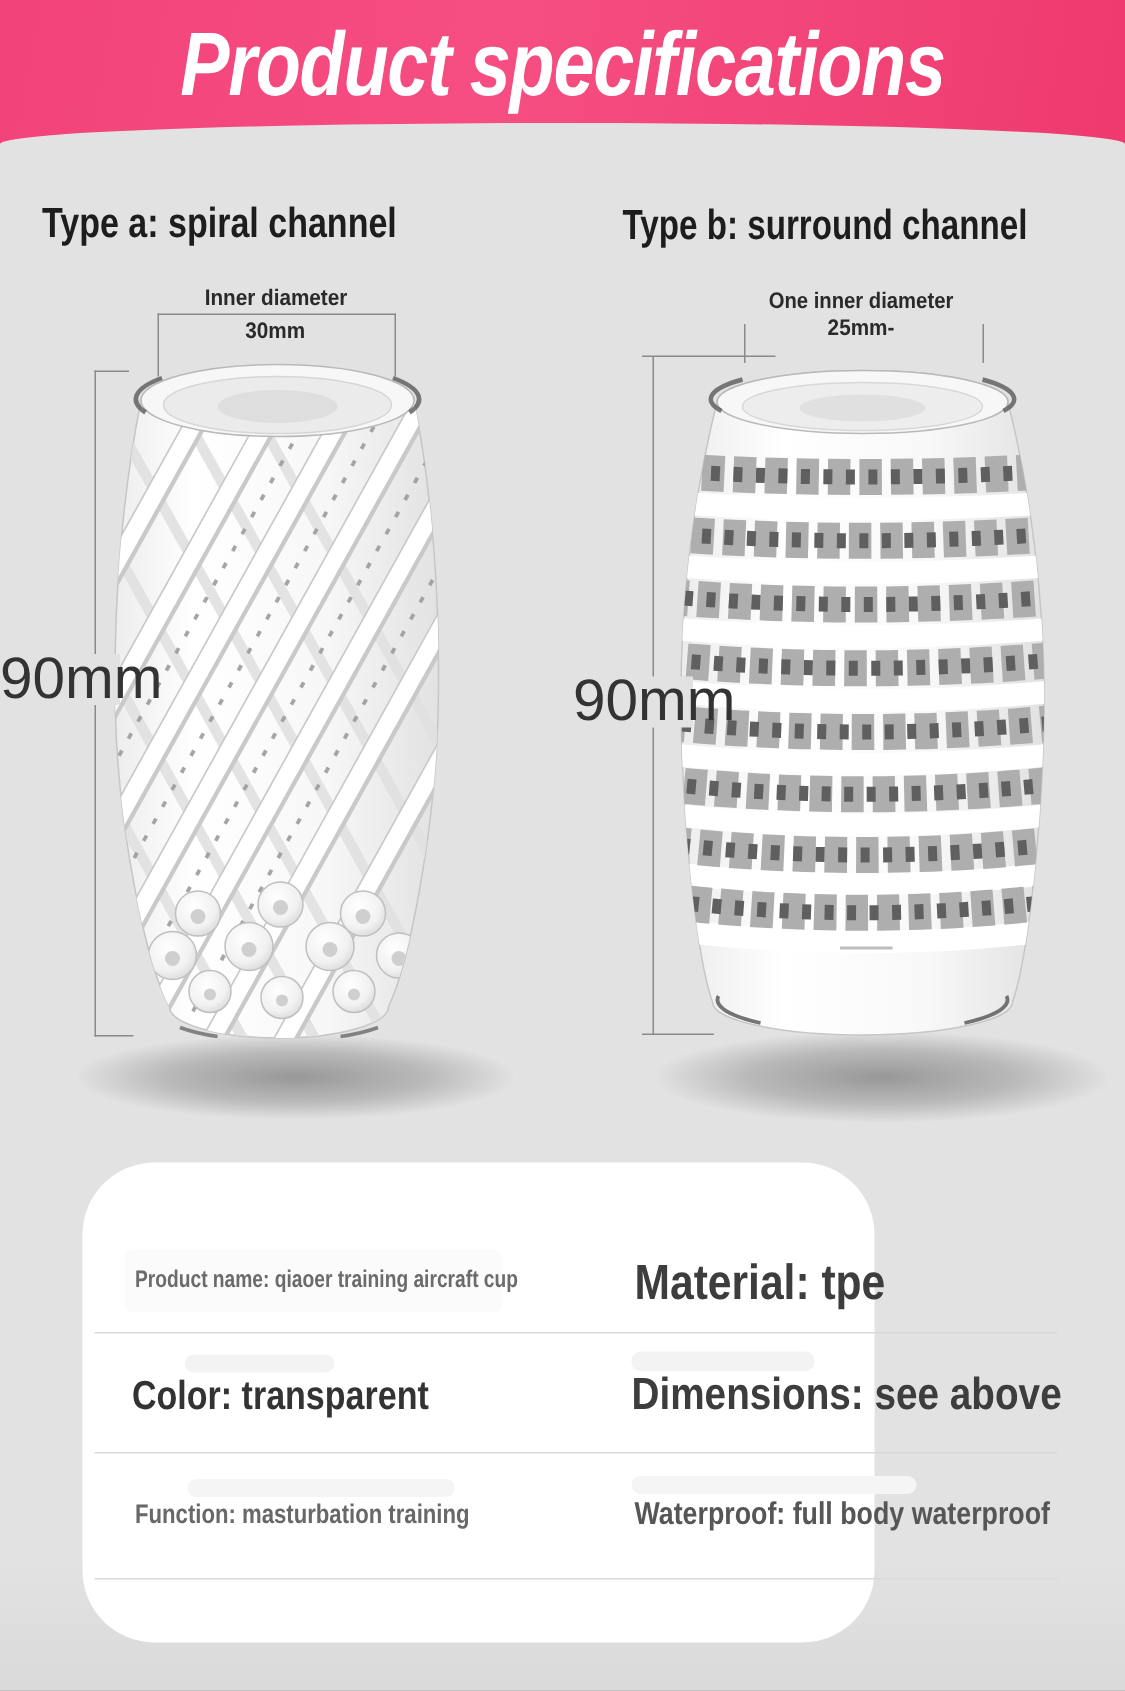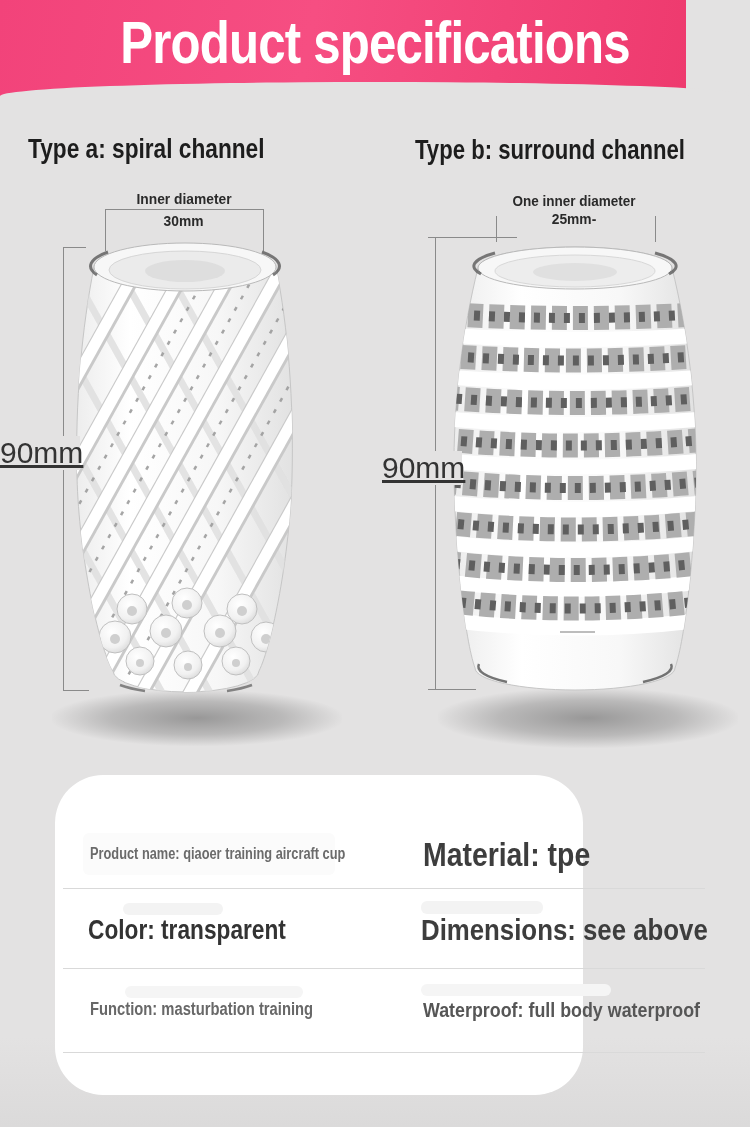--- a/index.html
+++ b/index.html
@@ -1,38 +1,38 @@
 <!DOCTYPE html>
 <html><head>
 <meta charset="utf-8">
 <style>
   html,body{margin:0;padding:0;}
   body{font-family:"Liberation Sans","DejaVu Sans",sans-serif;background:#bbb;}
   .page{position:relative;width:750px;height:1127px;overflow:hidden;margin:0 auto;
         background:linear-gradient(180deg,#e3e2e2 0%,#e3e2e2 92%,#dbdada 100%);}
   
-  .banner{position:absolute;left:0;top:0;width:686px;height:96px;
-          background:linear-gradient(100deg,#f2437a 0%,#f64e82 45%,#ee3a6e 100%);}
+  .banner{position:absolute;left:0;top:0;width:750px;height:96px;
+          background:linear-gradient(100deg,#f2437a 0%,#f64e82 45%,#ee3a6e 100%);font-style:italic;}
   .banner-title{position:absolute;left:0;top:13px;width:750px;text-align:center;
           color:#fff;font-weight:bold;font-size:60px;line-height:60px;letter-spacing:-1px;
           transform:scaleX(.82);transform-origin:center;}
   .curve{position:absolute;left:0;top:82px;width:750px;height:22px;background:#e3e2e2;
          border-radius:50% 50% 0 0 / 14px 14px 0 0;}
   
   .type-label{position:absolute;font-weight:bold;color:#1d1d1d;font-size:28px;line-height:30px;
          white-space:nowrap;transform:scaleX(.81);transform-origin:left center;}
   .dim-text{position:absolute;font-weight:bold;color:#2a2a2a;font-size:15px;line-height:17px;
          text-align:center;white-space:nowrap;transform:scaleX(.92);transform-origin:center;}
   .bracket{position:absolute;border-top:1px solid #8a8a8a;border-left:1px solid #8a8a8a;
          border-right:1px solid #8a8a8a;}
   .vtick{position:absolute;width:0;border-left:1px solid #8a8a8a;}
   .vline{position:absolute;width:0;border-left:1px solid #8a8a8a;}
   .htick{position:absolute;height:0;border-top:1px solid #8a8a8a;}
-  .h-label{position:absolute;font-size:30px;color:#333;text-align:left;line-height:34px;
-         background:#e3e2e2;white-space:nowrap;text-decoration:underline;}
+  .h-label{position:absolute;font-size:39px;color:#333;text-align:left;line-height:34px;
+         background:#e3e2e2;white-space:nowrap;}
   .shadow{position:absolute;background:radial-gradient(ellipse at center,
          rgba(40,40,40,.40) 0%,rgba(40,40,40,.22) 42%,rgba(40,40,40,0) 72%);}
   .cup{position:absolute;}
   
   .card{position:absolute;left:55px;top:775px;width:528px;height:320px;background:#fff;
         border-radius:48px;}
   .chip{position:absolute;border-radius:6px;}
   .divider{position:absolute;left:8px;width:642px;height:1px;background:#d9d9d9;}
   .cell{position:absolute;white-space:nowrap;line-height:1;transform-origin:left center;}
   .c-r1l{left:35px;top:71px;font-size:16px;font-weight:600;color:#6b6b6b;transform:scaleX(.80);}

